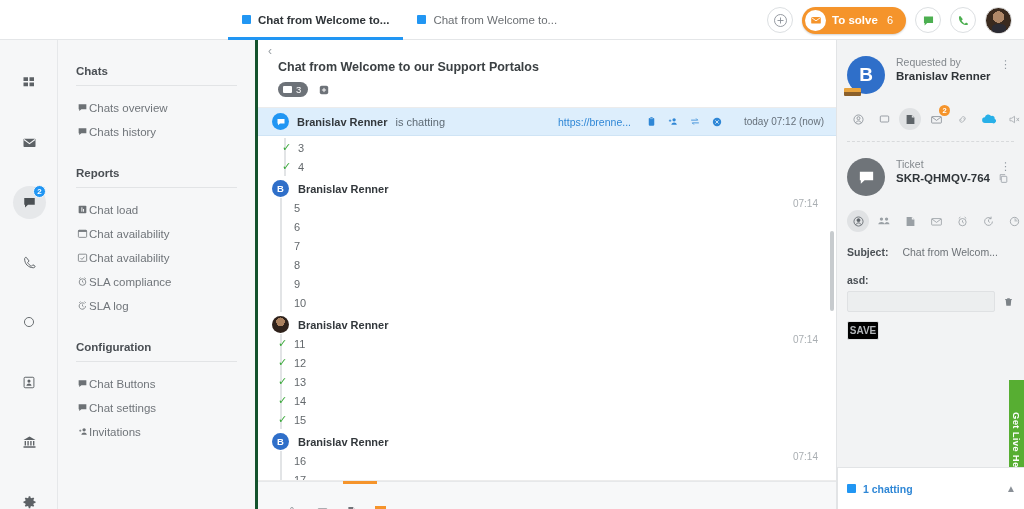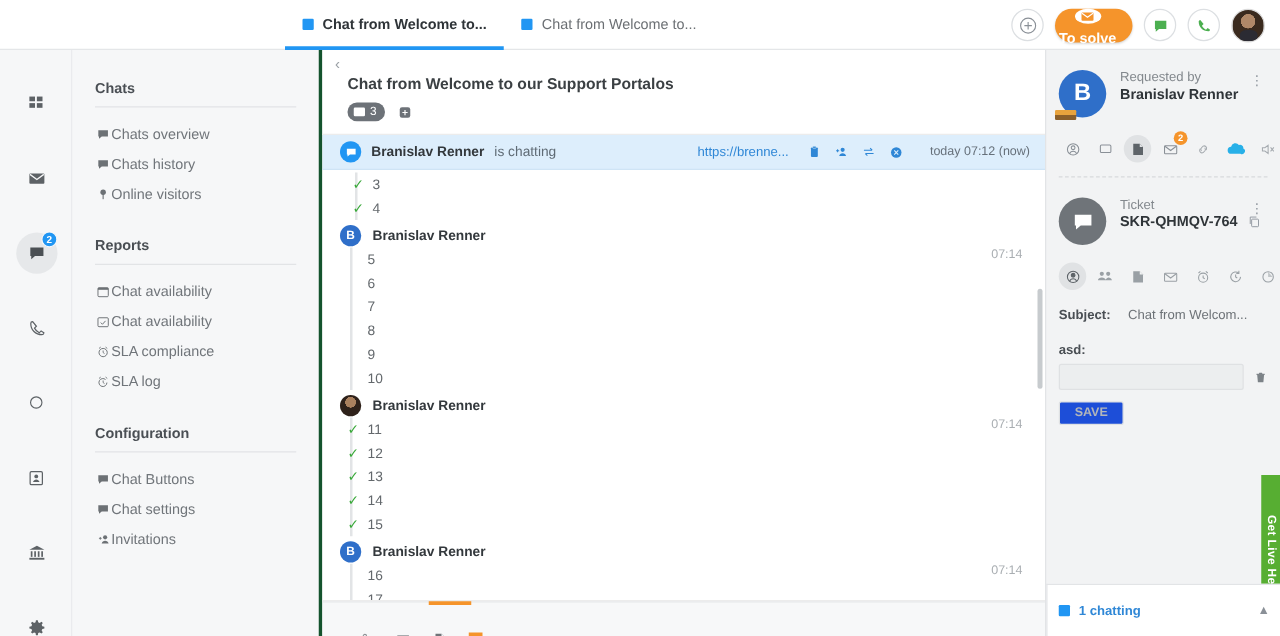--- a/index.html
+++ b/index.html
@@ -39,21 +39,20 @@
     width: 26px; height: 26px; border-radius: 50%;
     border: 1px solid #dcdfe2; background: #fff;
     display: flex; align-items: center; justify-content: center;
     cursor: pointer;
   }
   .solve-btn {
     height: 27px; border-radius: 14px; background: #f5942b;
     display: flex; align-items: center; gap: 6px;
     padding: 0 13px 0 3px; cursor: pointer;
     box-shadow: 0 1px 2px rgba(0,0,0,.18);
-    flex-direction: column;
   }
   .solve-ic {
     width: 21px; height: 21px; border-radius: 50%; background: #fff;
     display: flex; align-items: center; justify-content: center;
   }
   .solve-txt { color: #fff; font-size: 11.5px; font-weight: bold; }
   .solve-num { color: #fff; font-size: 11px; margin-left: 3px; }
   .avatar-top {
     width: 27px; height: 27px; border-radius: 50%;
     background: radial-gradient(circle at 50% 36%, #b08868 0 28%, #3a2a1e 29% 100%);
@@ -228,22 +227,22 @@
 
   .field-lab { font-size: 10.5px; font-weight: bold; color: #4a4f54; margin-top: 16px; }
   .field-row { display: flex; align-items: center; gap: 8px; margin-top: 5px; }
   .field-in {
     flex: 1; height: 21px; background: #eceeef; border: 1px solid #dfe1e3;
     border-radius: 2px; outline: none;
     font-family: "Liberation Sans", sans-serif; font-size: 10.5px; padding: 0 5px;
   }
   .trash { color: #7c8287; cursor: pointer; display: flex; }
   .save-btn {
-    margin-top: 9px; width: 52px; height: 19px;
-    border: 1px solid #dfe1e3; background: #1d4ed8; color: #b2b6ba;
+    margin-top: 9px; width: 32px; height: 19px;
+    border: 1px solid #dfe1e3; background: #000000; color: #b2b6ba;
     font-size: 10px; font-weight: bold; border-radius: 2px; cursor: pointer;
     font-family: "Liberation Sans", sans-serif;
   }
 
   .rp-scroll {
     position: absolute; right: 6px; top: 345px; width: 5px; height: 55px;
     background: #c9cdd0; border-radius: 3px;
   }
   .livehelp {
     position: absolute; right: 0; top: 340px; width: 15px; height: 128px;
@@ -388,33 +387,34 @@
       <span>Chats overview</span>
     </div>
     <div class="nav-item">
       <span class="nav-ic">
         <svg width="11" height="11" viewBox="0 0 20 20">
             <path d="M3 4h14v9H8l-4 3.5V13H3z" fill="#6c7175"></path>
           </svg>
       </span>
       <span>Chats history</span>
     </div>
-    <div class="nav-item">
-      <span class="nav-ic">
-        <svg width="11" height="11" viewBox="0 0 20 20" fill="#6c7175">
-          <circle cx="10" cy="7" r="4"></circle>
-            <rect x="9.2" y="9" width="1.6" height="8"></rect>
-        </svg>
-      </span>
-      <span>Online visitors</span>
-    </div>
 
     <div class="nav-gap"></div>
     <div class="nav-title">Reports</div>
     <div class="nav-sep"></div>
+    <div class="nav-item">
+      <span class="nav-ic">
+        <svg width="11" height="11" viewBox="0 0 20 20">
+            <rect x="3" y="3" width="14" height="14" rx="1.5" fill="#6c7175"></rect>
+            <rect x="8" y="6" width="1.8" height="8" fill="#f6f7f8"></rect>
+            <rect x="11" y="9" width="1.8" height="5" fill="#f6f7f8"></rect>
+          </svg>
+      </span>
+      <span>Chat load</span>
+    </div>
     <div class="nav-item">
       <span class="nav-ic">
         <svg width="11" height="11" viewBox="0 0 20 20">
             <rect x="2.5" y="4" width="15" height="13" rx="1.5" fill="none" stroke="#6c7175" stroke-width="1.4"></rect>
             <rect x="2.5" y="4" width="15" height="3" fill="#6c7175"></rect>
           </svg>
       </span>
       <span>Chat availability</span>
     </div>
     <div class="nav-item">

